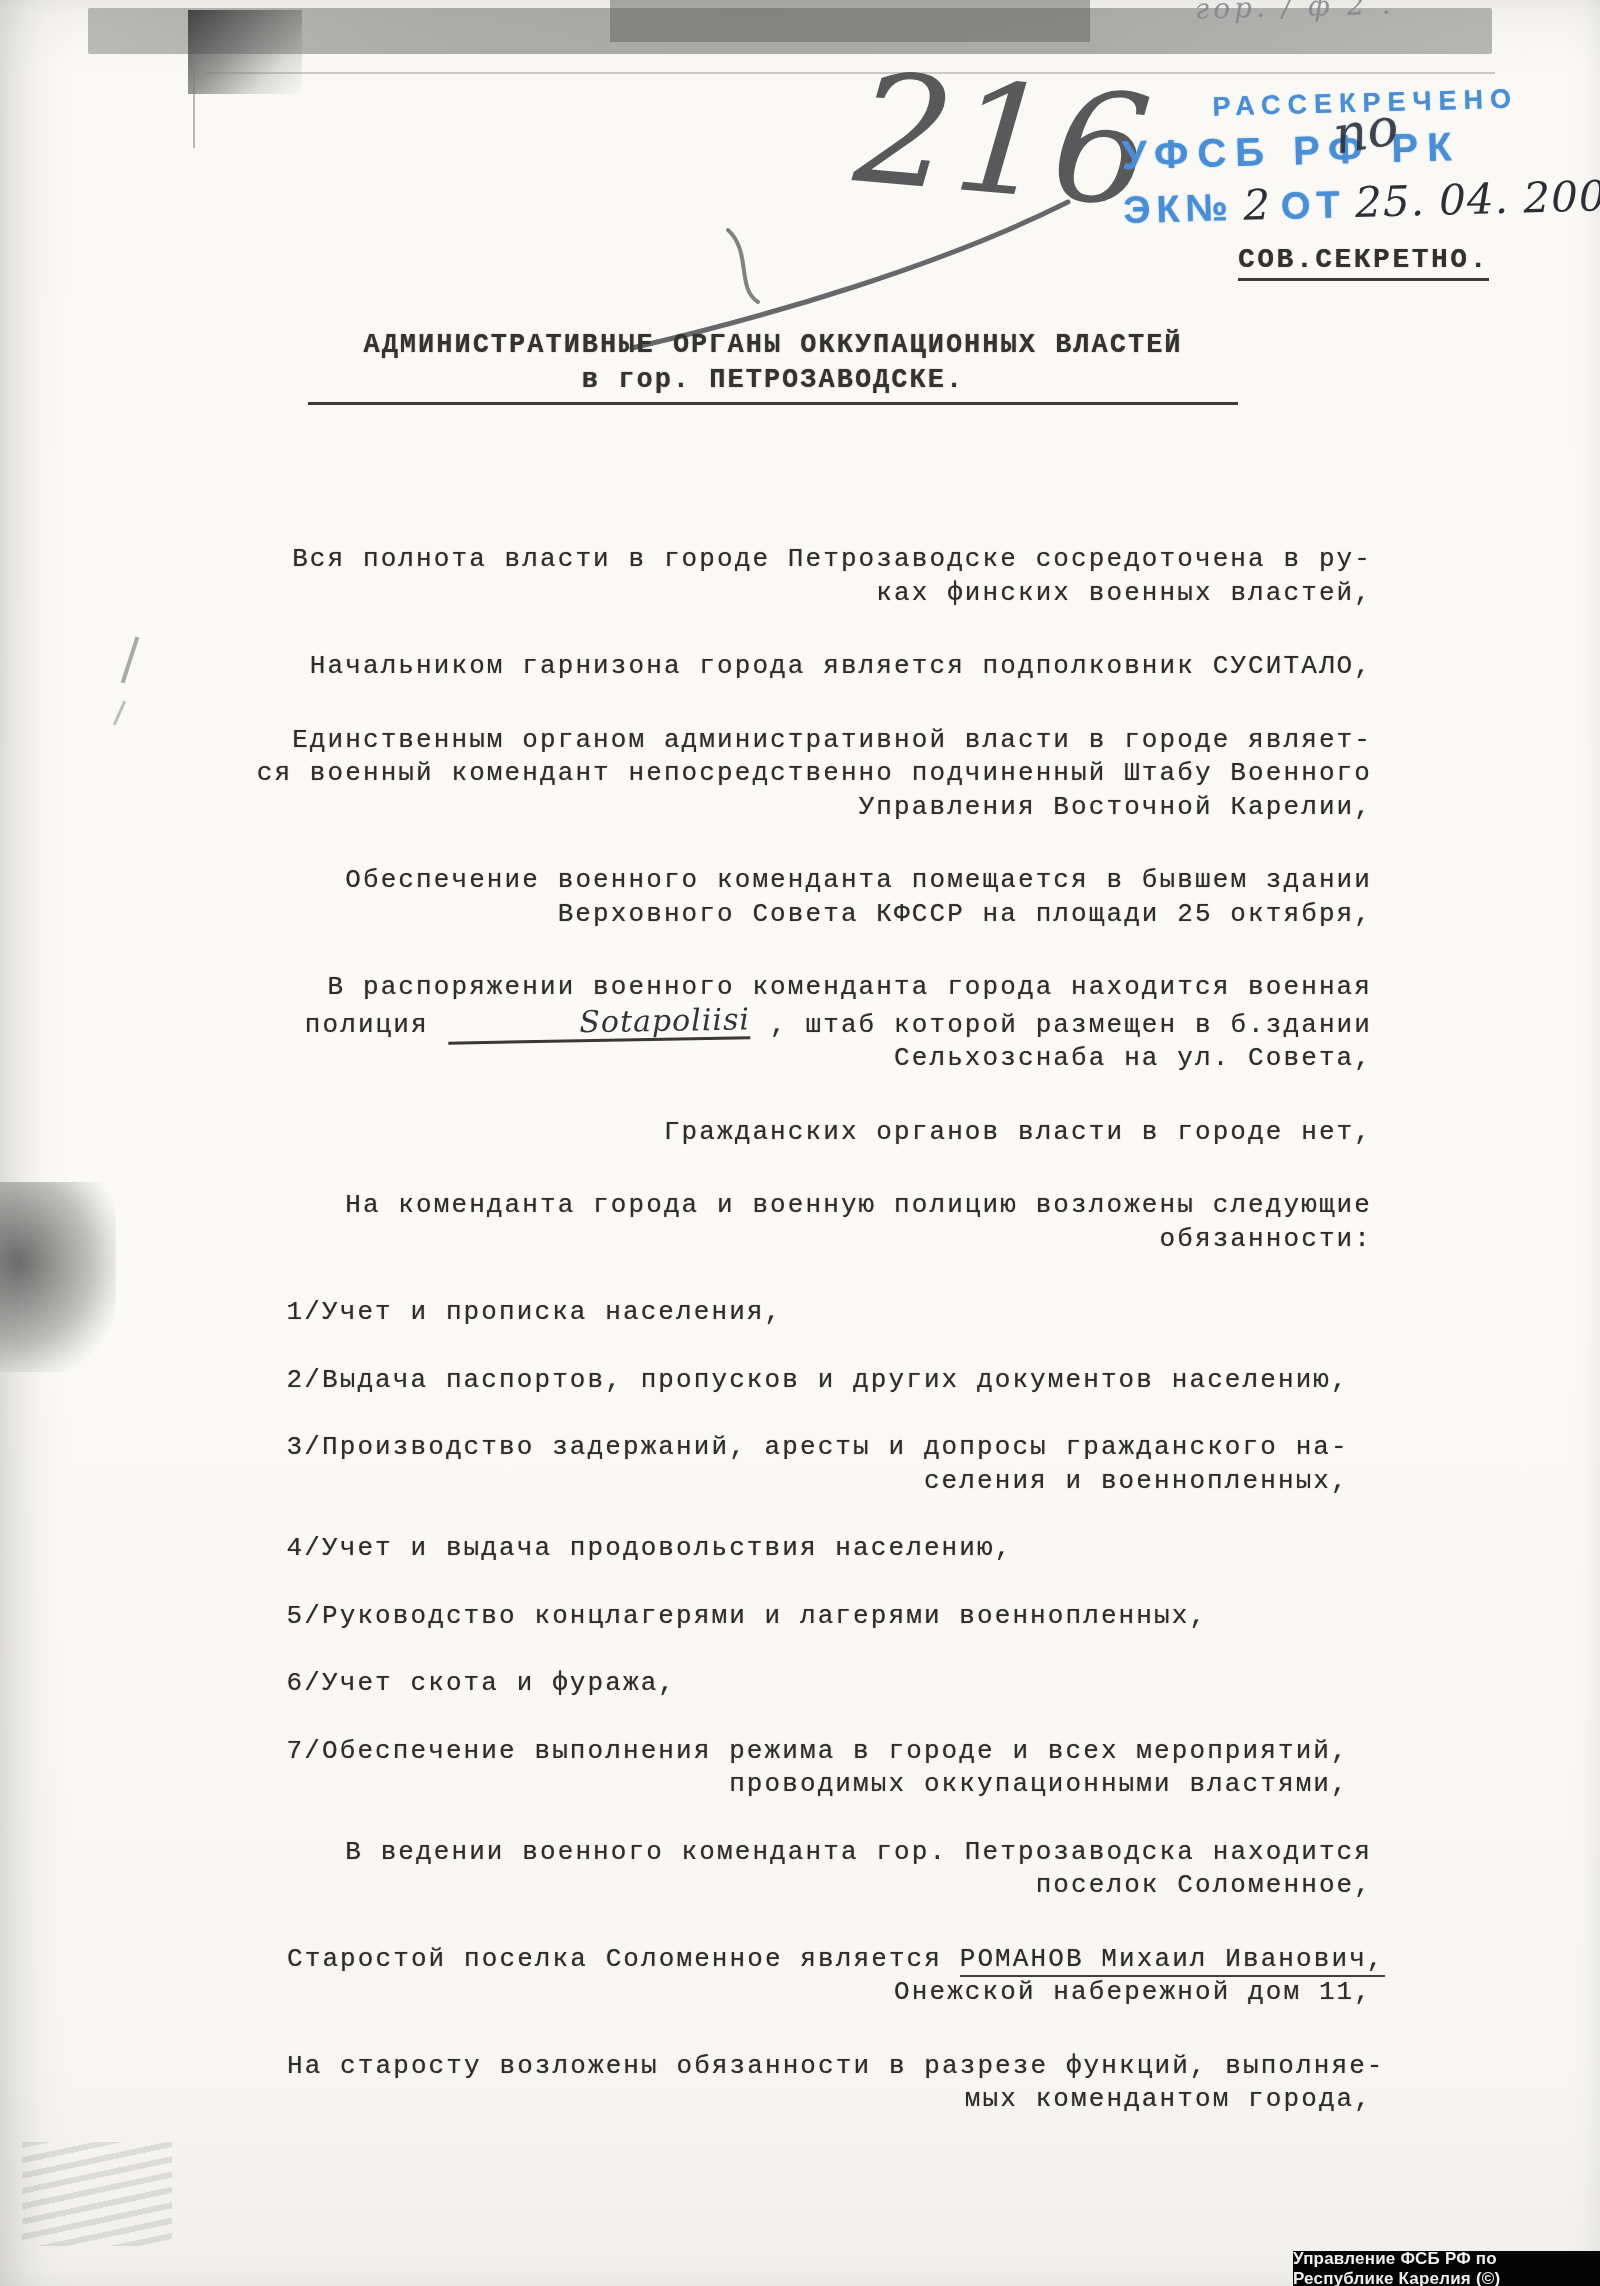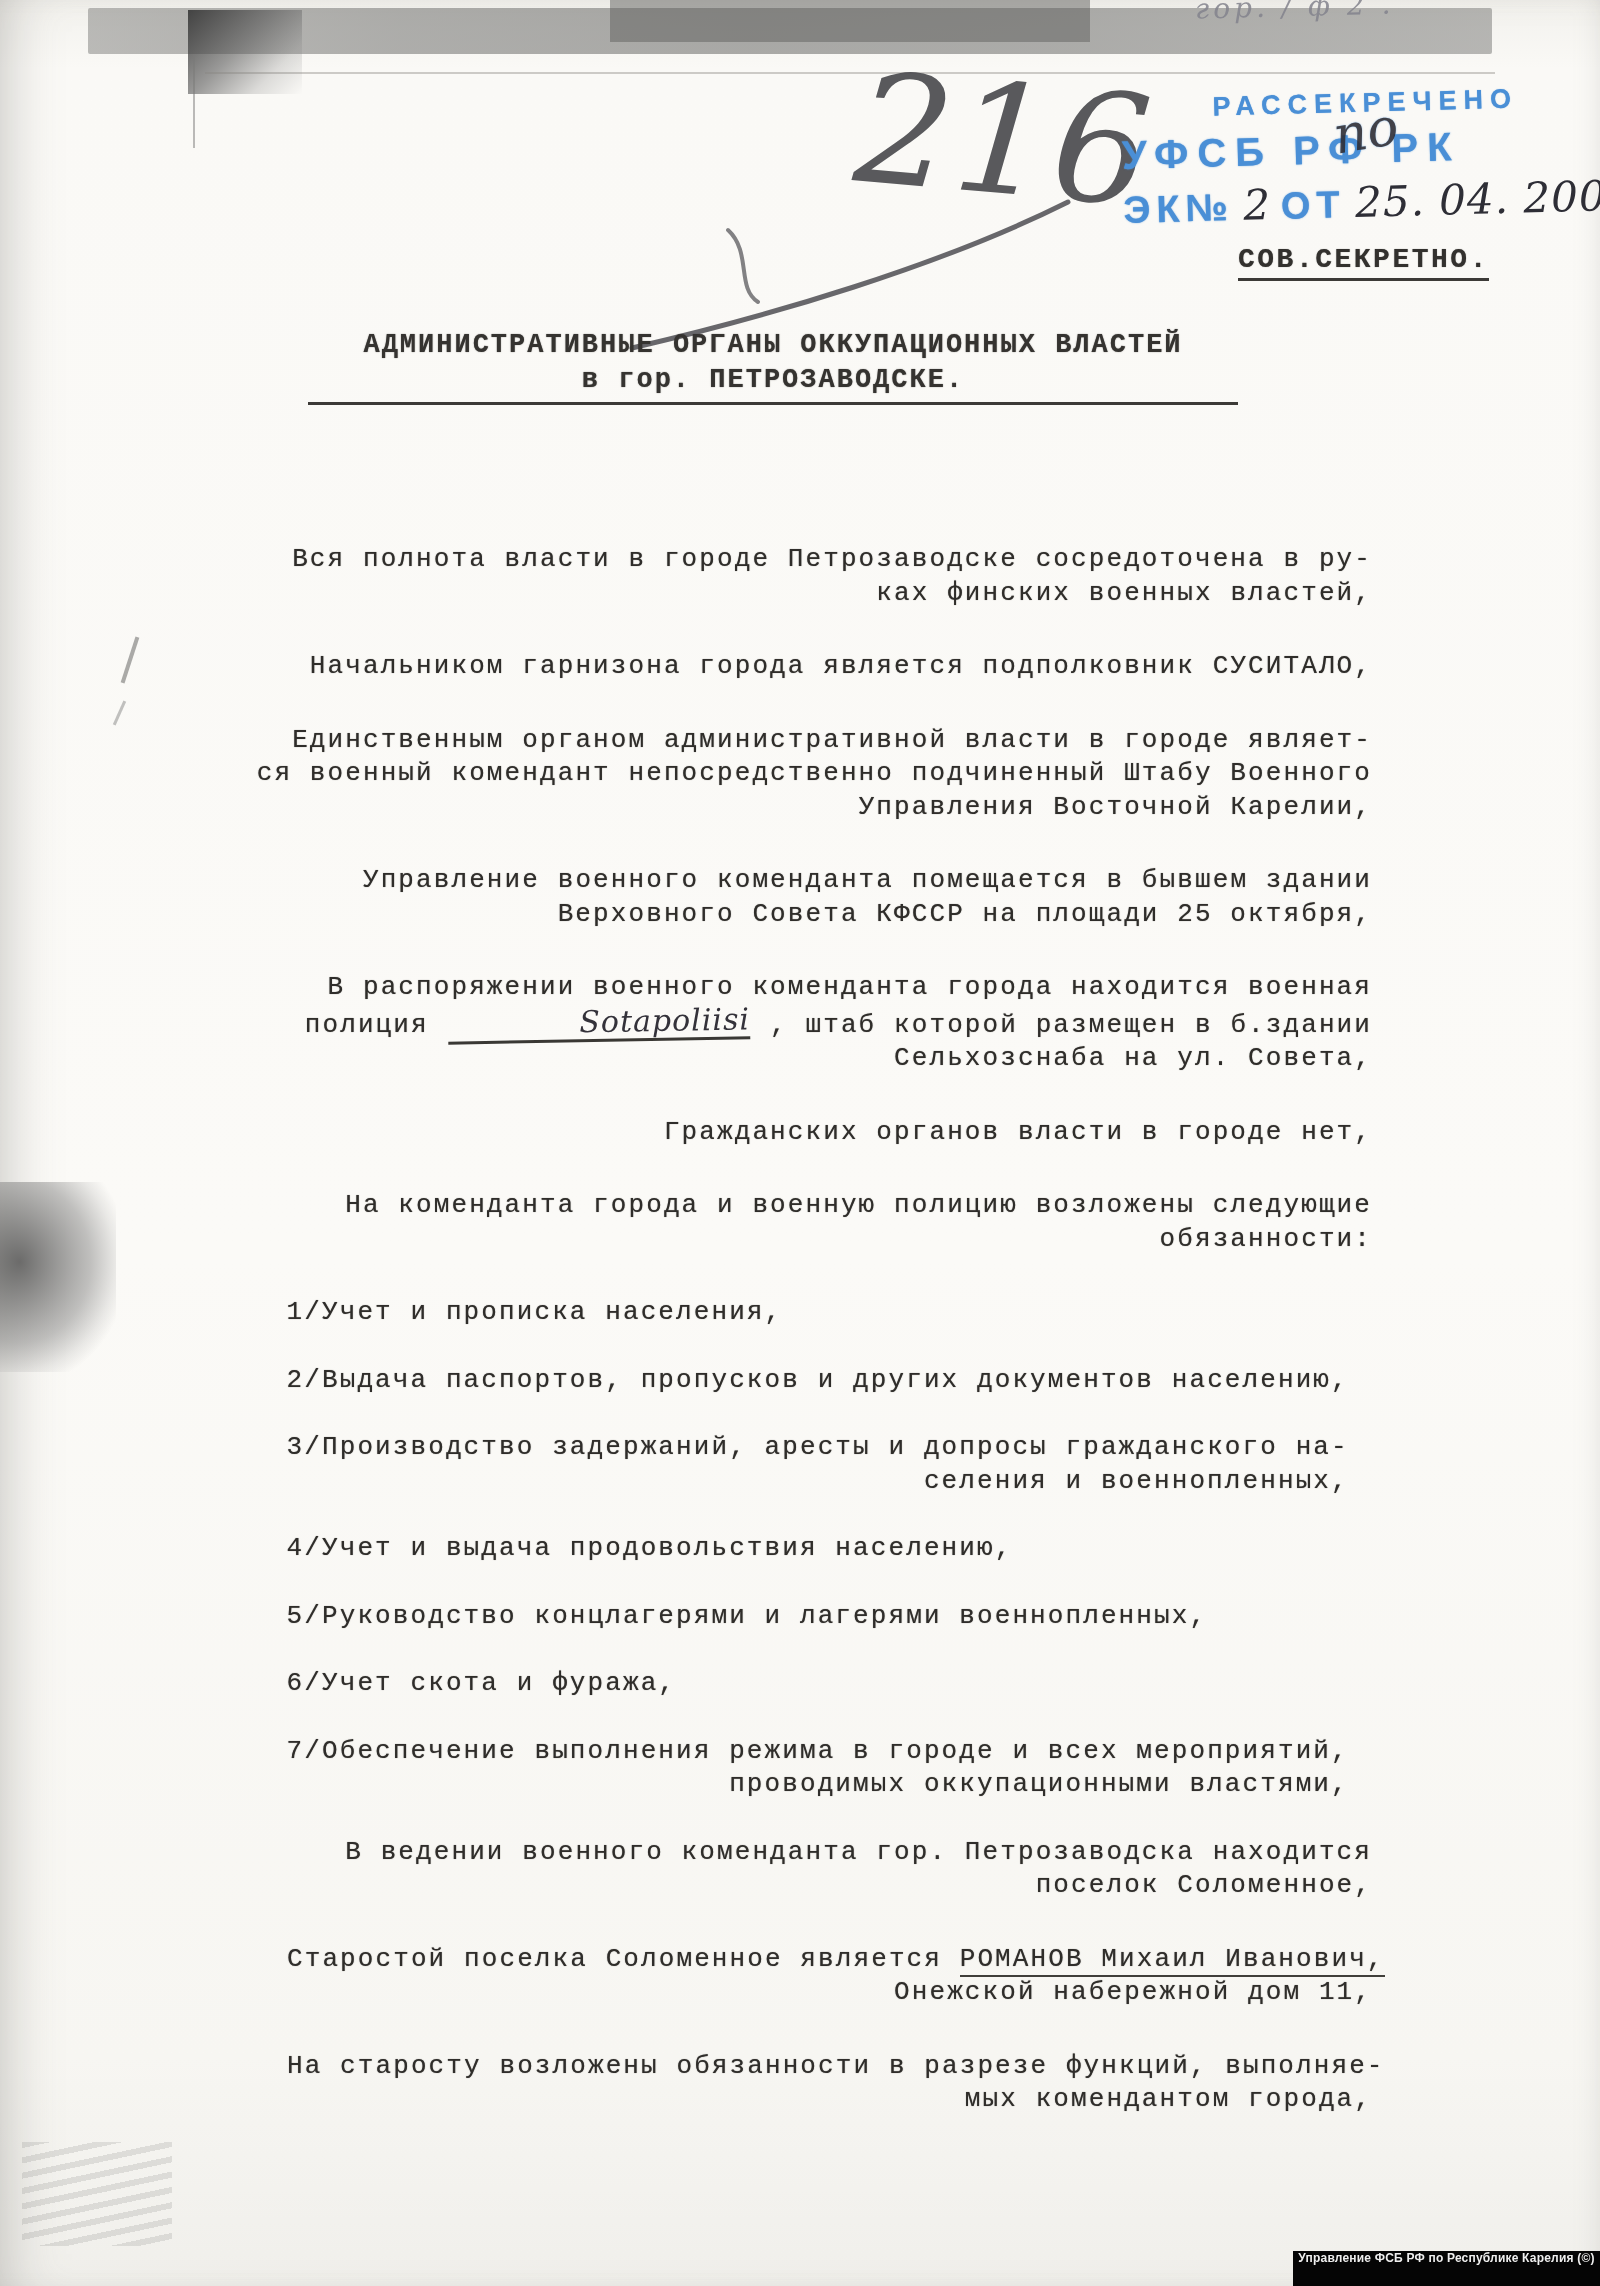--- a/index.html
+++ b/index.html
@@ -57,22 +57,22 @@
   .line{white-space:nowrap;}
   .ind{padding-left:95px;}
   .li{display:flex;margin-bottom:34px;padding-left:61px;}
   .li .num{width:69px;flex:none;}
   .u{border-bottom:2.5px solid #403e3a;padding-bottom:1px;}
   .hw-word{display:inline-block;width:288px;font-family:"DejaVu Serif",serif;font-style:italic;
     font-size:30px;letter-spacing:1px;color:#34323a;border-bottom:3px solid #3a3834;
     padding:0 0 0 14px;margin:0 2px;transform:rotate(-1deg);text-shadow:none;}
   
   .watermark{position:absolute;right:0;bottom:0;width:307px;height:35px;background:#050505;
-    display:flex;justify-content:center;
-    font-family:"Liberation Sans",sans-serif;font-weight:bold;font-size:12px;color:#efefef;letter-spacing:.2px;}
+    display:flex;align-items:center;justify-content:center;
+    font-family:"Liberation Sans",sans-serif;font-weight:bold;font-size:17px;color:#efefef;letter-spacing:.2px;}
 </style>
 </head>
 <body>
 
 <div class="page">
 
   <div class="top-band"></div>
   <div class="top-band-dark"></div>
   <div class="top-blob"></div>
   <div class="top-vline"></div>
@@ -124,21 +124,21 @@
       <div class="line ind">Начальником гарнизона города является подполковник СУСИТАЛО,</div>
     </div>
 
     <div class="para">
       <div class="line ind">Единственным органом административной власти в городе являет-</div>
       <div class="line">ся военный комендант непосредственно подчиненный Штабу Военного</div>
       <div class="line">Управления Восточной Карелии,</div>
     </div>
 
     <div class="para">
-      <div class="line ind">Управление военного коменданта помещается в бывшем здании</div>
+      <div class="line ind">Обеспечение военного коменданта помещается в бывшем здании</div>
       <div class="line">Верховного Совета КФССР на площади 25 октября,</div>
     </div>
 
     <div class="para">
       <div class="line ind">В распоряжении военного коменданта города находится военная</div>
       <div class="line">
         <span>полиция</span>
         <span class="hw-word">Sotapoliisi</span>
         <span>, штаб которой размещен в б.здании</span>
       </div>

